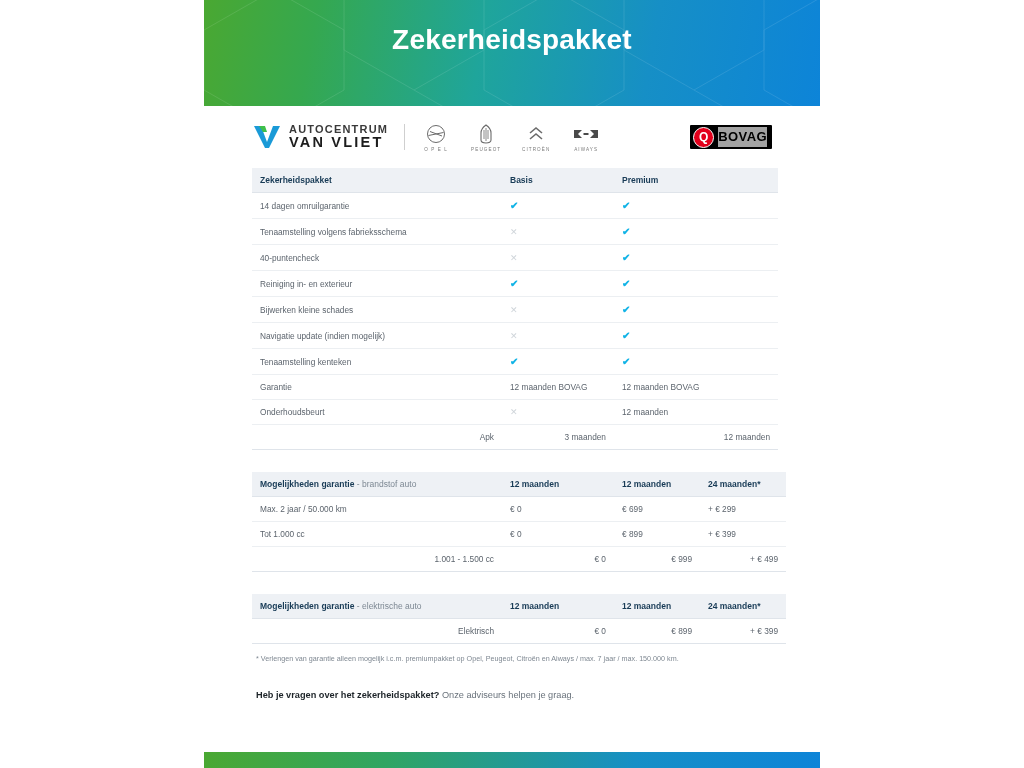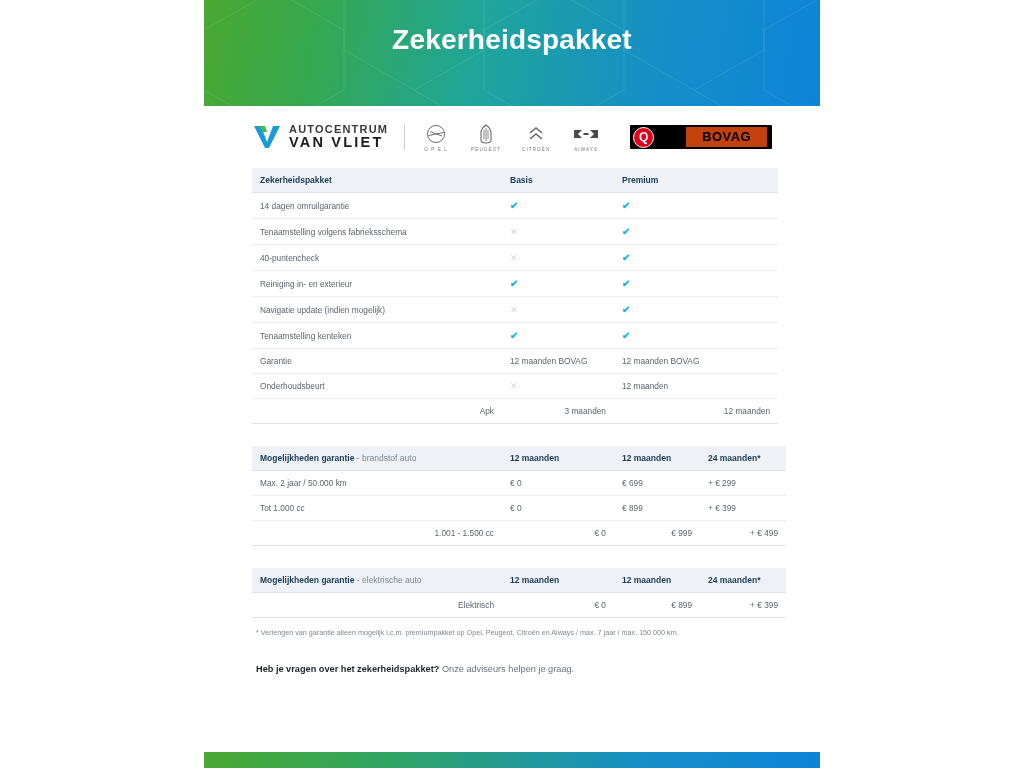--- a/index.html
+++ b/index.html
@@ -137,28 +137,27 @@
     color: #ffffff;
     font-size: 12px;
     font-weight: bold;
     display: flex;
     align-items: center;
     justify-content: center;
     margin-right: 4px;
     border: 1.5px solid #ffffff;
   }
   .bovag .txt {
-    background: #c2410c;
+    background: #a3a3a3;
     color: #000000;
     font-size: 13px;
     font-weight: bold;
     letter-spacing: 0.4px;
-    padding: 1px 16px;
+    padding: 1px 0;
     line-height: 18px;
-    margin-left: 28px;
   }
 
   
   .table-wrap {
     margin: 0 48px;
   }
   table {
     width: 100%;
     border-collapse: collapse;
     table-layout: fixed;
@@ -328,20 +327,25 @@
               <td>40-puntencheck</td>
               <td><span class="cross">✕</span></td>
               <td><span class="chk">✔</span></td>
             </tr>
           <tr>
               <td>Reiniging in- en exterieur</td>
               <td><span class="chk">✔</span></td>
               <td><span class="chk">✔</span></td>
             </tr>
           <tr>
+              <td>Bijwerken kleine schades</td>
+              <td><span class="cross">✕</span></td>
+              <td><span class="chk">✔</span></td>
+            </tr>
+          <tr>
               <td>Navigatie update (indien mogelijk)</td>
               <td><span class="cross">✕</span></td>
               <td><span class="chk">✔</span></td>
             </tr>
           <tr>
               <td>Tenaamstelling kenteken</td>
               <td><span class="chk">✔</span></td>
               <td><span class="chk">✔</span></td>
             </tr>
           <tr>

